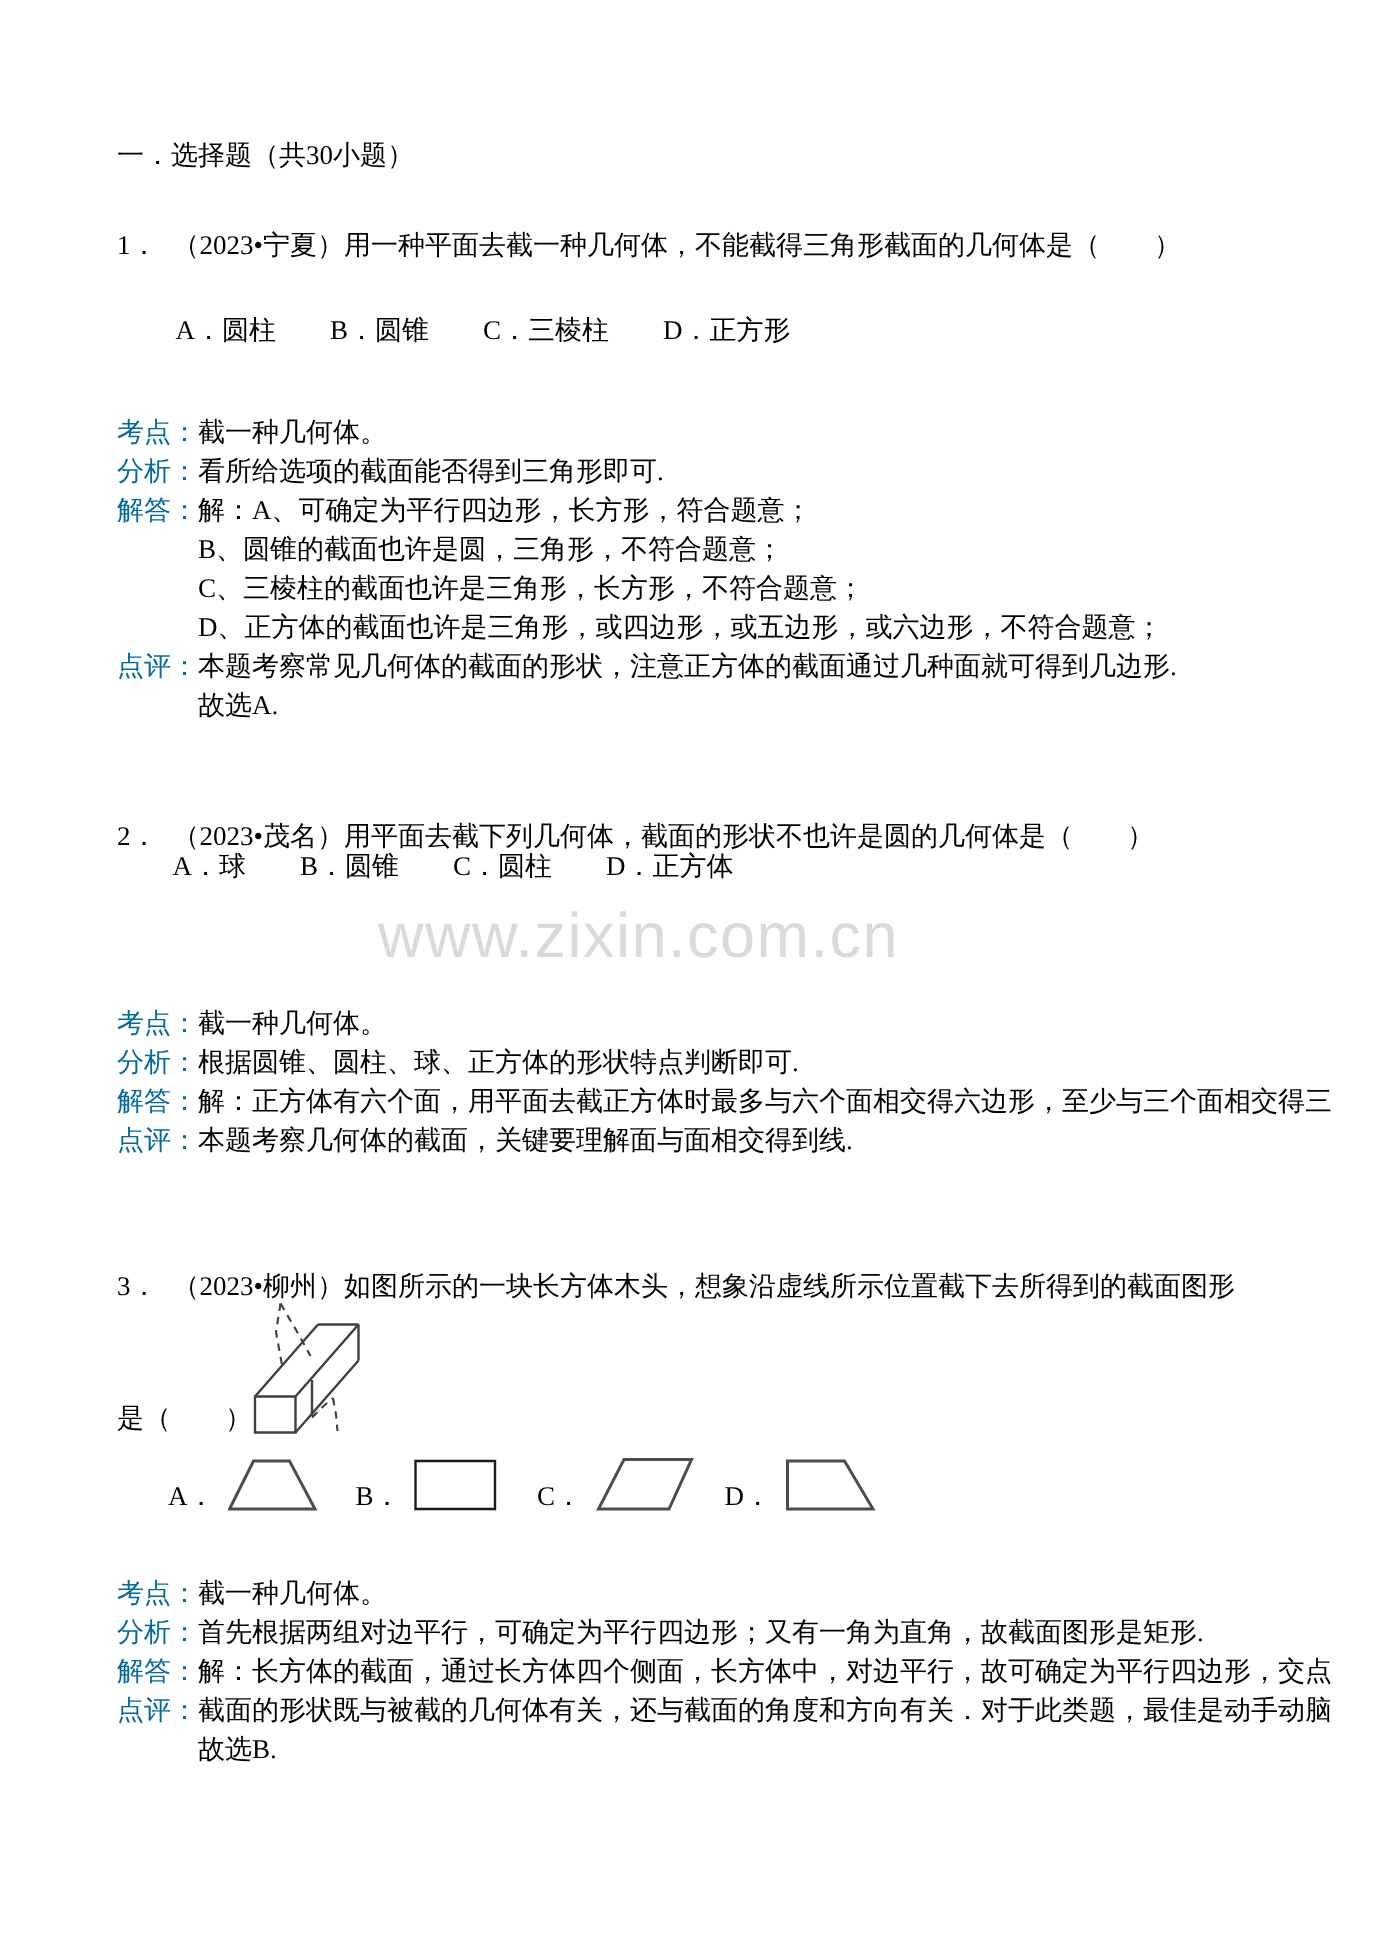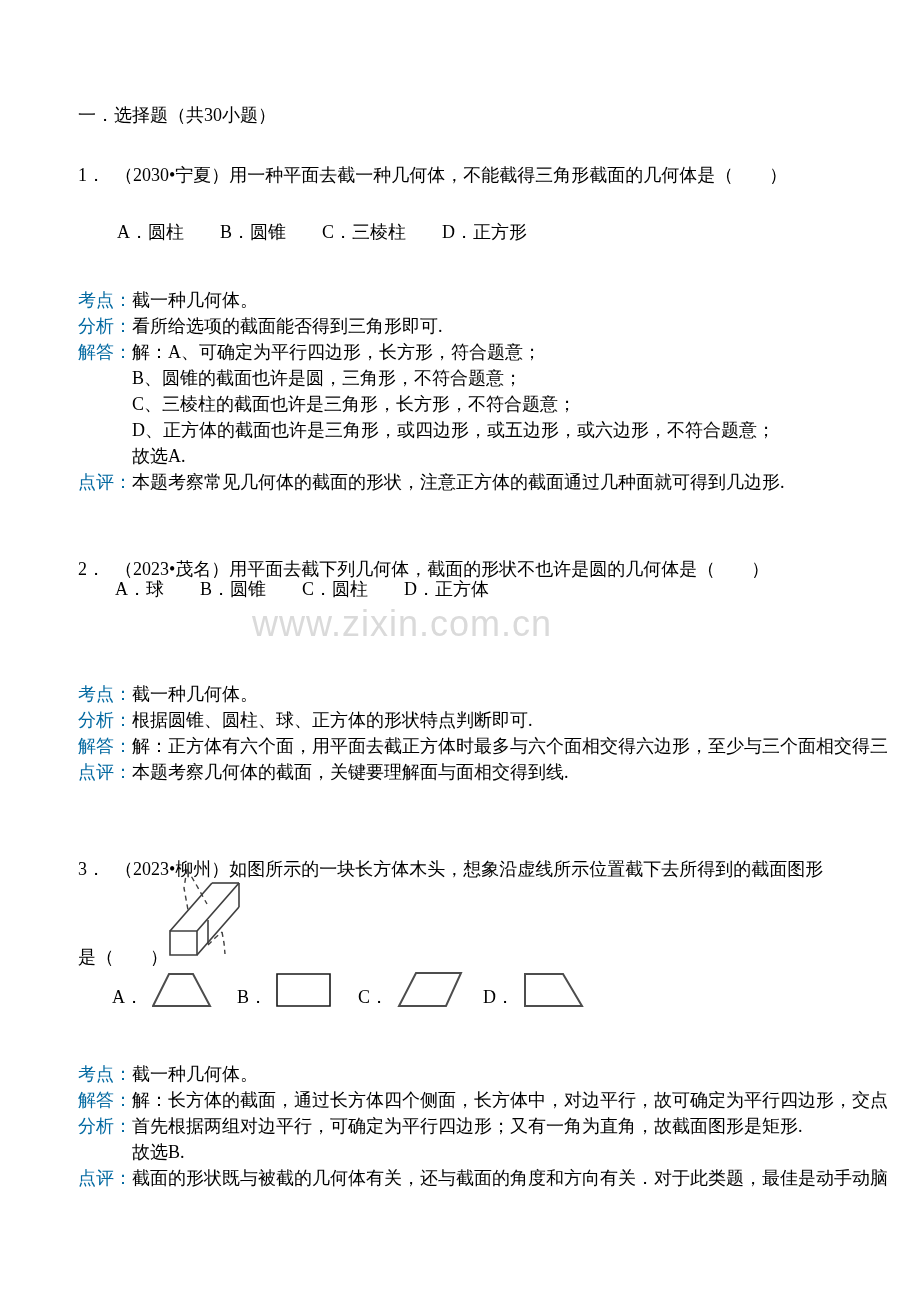--- a/index.html
+++ b/index.html
@@ -1,56 +1,56 @@
 <!DOCTYPE html>
 <html><head>
 <meta charset="utf-8">
 <style>
   html,body{margin:0;padding:0;background:#fff;}
   .page{
     position:relative;width:920px;height:1300px;background:#ffffff;overflow:hidden;
     font-family:"Liberation Serif","DejaVu Serif",serif;font-size:18px;color:#000;
   }
-  .abs{position:absolute;white-space:nowrap;line-height:26px;z-index:1;margin-top:12px;}
+  .abs{position:absolute;white-space:nowrap;line-height:26px;z-index:1;}
   .qnum{display:inline-block;width:37px;}
   .exp-line{line-height:26px;white-space:nowrap;}
   .exp-label{display:inline-block;width:54px;color:#0369a1;}
   .watermark{
     position:absolute;left:252px;top:598px;z-index:0;
     font-family:"Liberation Sans","DejaVu Sans",sans-serif;
-    font-size:36px;color:#dadada;letter-spacing:1px;line-height:52px;
+    font-size:42px;color:#dadada;letter-spacing:1px;line-height:52px;
   }
   .figure{position:absolute;left:158px;top:867px;z-index:1;}
   .shape-opt{position:absolute;top:972px;display:flex;align-items:flex-end;gap:9px;z-index:1;}
   .shape-opt .lbl{line-height:22px;}
   svg{display:block;}
 </style>
 </head>
 <body>
 
 <div class="page">
 
   <div class="watermark">www.zixin.com.cn</div>
 
   <div class="abs" style="left:78px;top:90px;">一．选择题（共30小题）</div>
 
   <div class="abs" style="left:78px;top:150px;">
-    <span class="qnum">1．</span><span>（2030•宁夏）用一种平面去截一种几何体，不能截得三角形截面的几何体是（　　）</span>
+    <span class="qnum">1．</span><span>（2023•宁夏）用一种平面去截一种几何体，不能截得三角形截面的几何体是（　　）</span>
   </div>
   <div class="abs" style="left:117px;top:207px;">A．圆柱　　B．圆锥　　C．三棱柱　　D．正方形</div>
 
   <div class="abs" style="left:78px;top:275px;">
     <div class="exp-line"><span class="exp-label">考点：</span><span>截一种几何体。</span></div>
     <div class="exp-line"><span class="exp-label">分析：</span><span>看所给选项的截面能否得到三角形即可.</span></div>
     <div class="exp-line"><span class="exp-label">解答：</span><span>解：A、可确定为平行四边形，长方形，符合题意；</span></div>
     <div class="exp-line"><span class="exp-label"></span><span>B、圆锥的截面也许是圆，三角形，不符合题意；</span></div>
     <div class="exp-line"><span class="exp-label"></span><span>C、三棱柱的截面也许是三角形，长方形，不符合题意；</span></div>
     <div class="exp-line"><span class="exp-label"></span><span>D、正方体的截面也许是三角形，或四边形，或五边形，或六边形，不符合题意；</span></div>
+    <div class="exp-line"><span class="exp-label">点评：</span><span>本题考察常见几何体的截面的形状，注意正方体的截面通过几种面就可得到几边形.</span></div>
     <div class="exp-line"><span class="exp-label"></span><span>故选A.</span></div>
-    <div class="exp-line"><span class="exp-label">点评：</span><span>本题考察常见几何体的截面的形状，注意正方体的截面通过几种面就可得到几边形.</span></div>
   </div>
 
   <div class="abs" style="left:78px;top:544px;">
     <span class="qnum">2．</span><span>（2023•茂名）用平面去截下列几何体，截面的形状不也许是圆的几何体是（　　）</span>
   </div>
   <div class="abs" style="left:115px;top:564px;">A．球　　B．圆锥　　C．圆柱　　D．正方体</div>
 
   <div class="abs" style="left:78px;top:669px;">
     <div class="exp-line"><span class="exp-label">考点：</span><span>截一种几何体。</span></div>
     <div class="exp-line"><span class="exp-label">分析：</span><span>根据圆锥、圆柱、球、正方体的形状特点判断即可.</span></div>
@@ -104,19 +104,19 @@
   </div>
   <div class="shape-opt" style="left:483px;">
     <span class="lbl">D．</span>
     <svg width="61" height="36" viewBox="0 0 61 36">
       <polygon points="2,2 40,2 59,34 2,34" fill="none" stroke="#4d4d4d" stroke-width="2"></polygon>
     </svg>
   </div>
 
   <div class="abs" style="left:78px;top:1049px;">
     <div class="exp-line"><span class="exp-label">考点：</span><span>截一种几何体。</span></div>
+    <div class="exp-line"><span class="exp-label">分析：</span><span>首先根据两组对边平行，可确定为平行四边形；又有一角为直角，故截面图形是矩形.</span></div>
     <div class="exp-line"><span class="exp-label">解答：</span><span>解：长方体的截面，通过长方体四个侧面，长方体中，对边平行，故可确定为平行四边形，交点</span></div>
-    <div class="exp-line"><span class="exp-label">分析：</span><span>首先根据两组对边平行，可确定为平行四边形；又有一角为直角，故截面图形是矩形.</span></div>
+    <div class="exp-line"><span class="exp-label">点评：</span><span>截面的形状既与被截的几何体有关，还与截面的角度和方向有关．对于此类题，最佳是动手动脑</span></div>
     <div class="exp-line"><span class="exp-label"></span><span>故选B.</span></div>
-    <div class="exp-line"><span class="exp-label">点评：</span><span>截面的形状既与被截的几何体有关，还与截面的角度和方向有关．对于此类题，最佳是动手动脑</span></div>
   </div>
 
 </div>
 
 </body></html>

